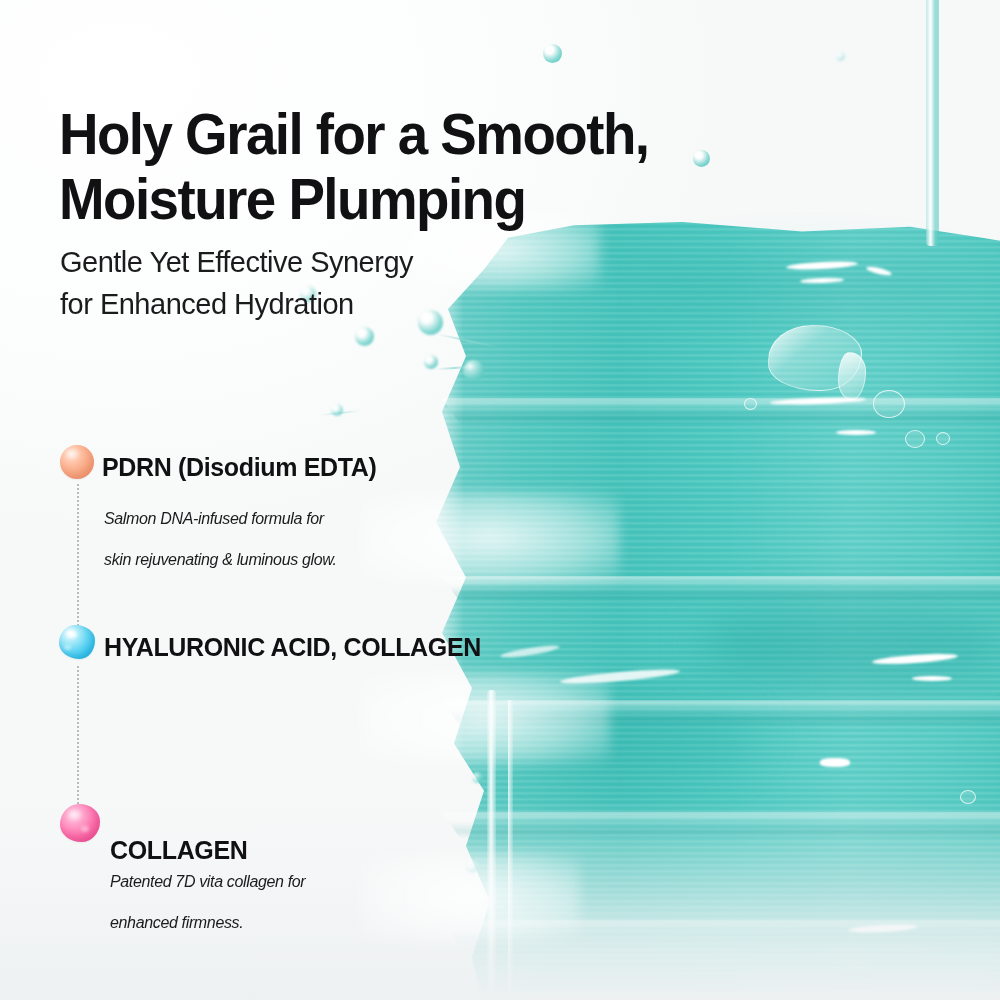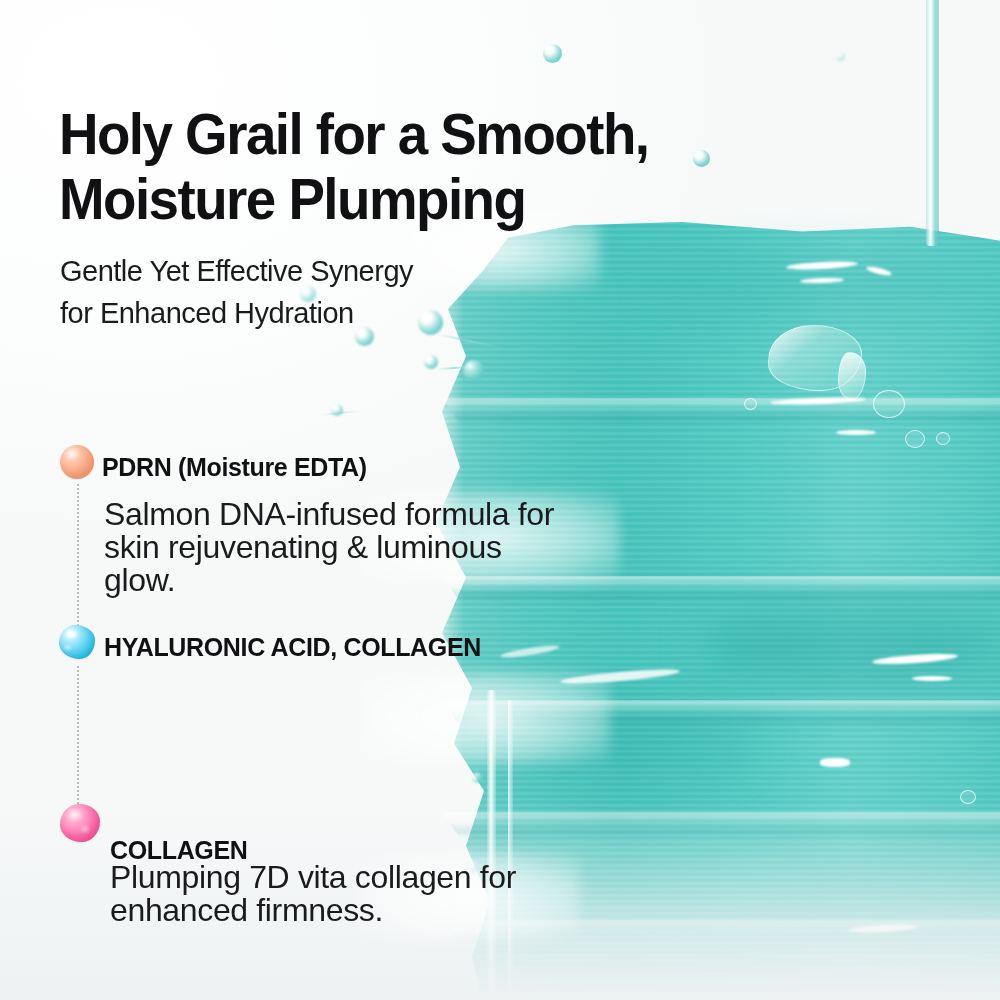--- a/index.html
+++ b/index.html
@@ -184,42 +184,42 @@
   .content{position:absolute;inset:0;z-index:3;}
 
   .headline{
     position:absolute;left:59px;top:64px;width:730px;
     font-size:57px;line-height:65px;font-weight:bold;
     letter-spacing:-1.6px;color:#111113;
     transform:scaleX(.96);transform-origin:left top;
     white-space:pre-line;
   }
   .subhead{
-    position:absolute;left:60px;top:221px;width:520px;
+    position:absolute;left:60px;top:212px;width:520px;
     font-size:29px;line-height:42px;font-weight:normal;
     letter-spacing:-.5px;color:#1b1b1d;
     white-space:pre-line;
   }
 
   .ing-list{position:absolute;left:0;top:0;width:1000px;height:1000px;}
   .ing{position:absolute;left:58px;width:520px;}
   .ing.i1{top:447px;}
   .ing.i2{top:627px;}
   .ing.i3{top:808px;}
 
   .ing-head{
     position:relative;height:40px;display:flex;align-items:center;
   }
   .ing-title{
     font-size:25px;font-weight:bold;letter-spacing:-.35px;color:#111113;
     white-space:nowrap;
   }
   .ing-desc{
-    font-size:32px;line-height:33px;letter-spacing:-.35px;
-    color:#1b1b1d;white-space:pre-line;
+    font-size:16px;line-height:41px;letter-spacing:-.35px;
+    color:#1b1b1d;white-space:pre-line;font-style:italic;
   }
   .i1 .ing-title{margin-left:44px;}
   .i1 .ing-desc{margin-left:46px;margin-top:11px;}
   .i2 .ing-title{margin-left:46px;}
   .i2 .ing-desc{margin-left:49px;margin-top:11px;}
   .i3 .ing-title{margin-left:52px;margin-top:44px;}
   .i3 .ing-desc{margin-left:52px;margin-top:13px;}
 
   
   .bullet{position:absolute;left:0;top:0;}
@@ -362,37 +362,37 @@
 for Enhanced Hydration</p>
 
     <div class="connector c1"></div>
     <div class="connector c2"></div>
 
     <div class="ing-list">
 
       <div class="ing i1">
         <div class="ing-head">
           <span class="bullet coral"></span>
-          <span class="ing-title">PDRN (Moisture EDTA)</span>
+          <span class="ing-title">PDRN (Disodium EDTA)</span>
         </div>
         <div class="ing-desc">Salmon DNA-infused formula for
 skin rejuvenating &amp; luminous glow.</div>
       </div>
 
       <div class="ing i2">
         <div class="ing-head">
           <span class="bullet cyan"></span>
           <span class="ing-title">HYALURONIC ACID, COLLAGEN</span>
         </div>
       </div>
 
       <div class="ing i3">
         <div class="ing-head">
           <span class="bullet pink"></span>
           <span class="ing-title">COLLAGEN</span>
         </div>
-        <div class="ing-desc">Plumping 7D vita collagen for
+        <div class="ing-desc">Patented 7D vita collagen for
 enhanced firmness.</div>
       </div>
 
     </div>
   </div>
 </div>
 
 </body></html>

